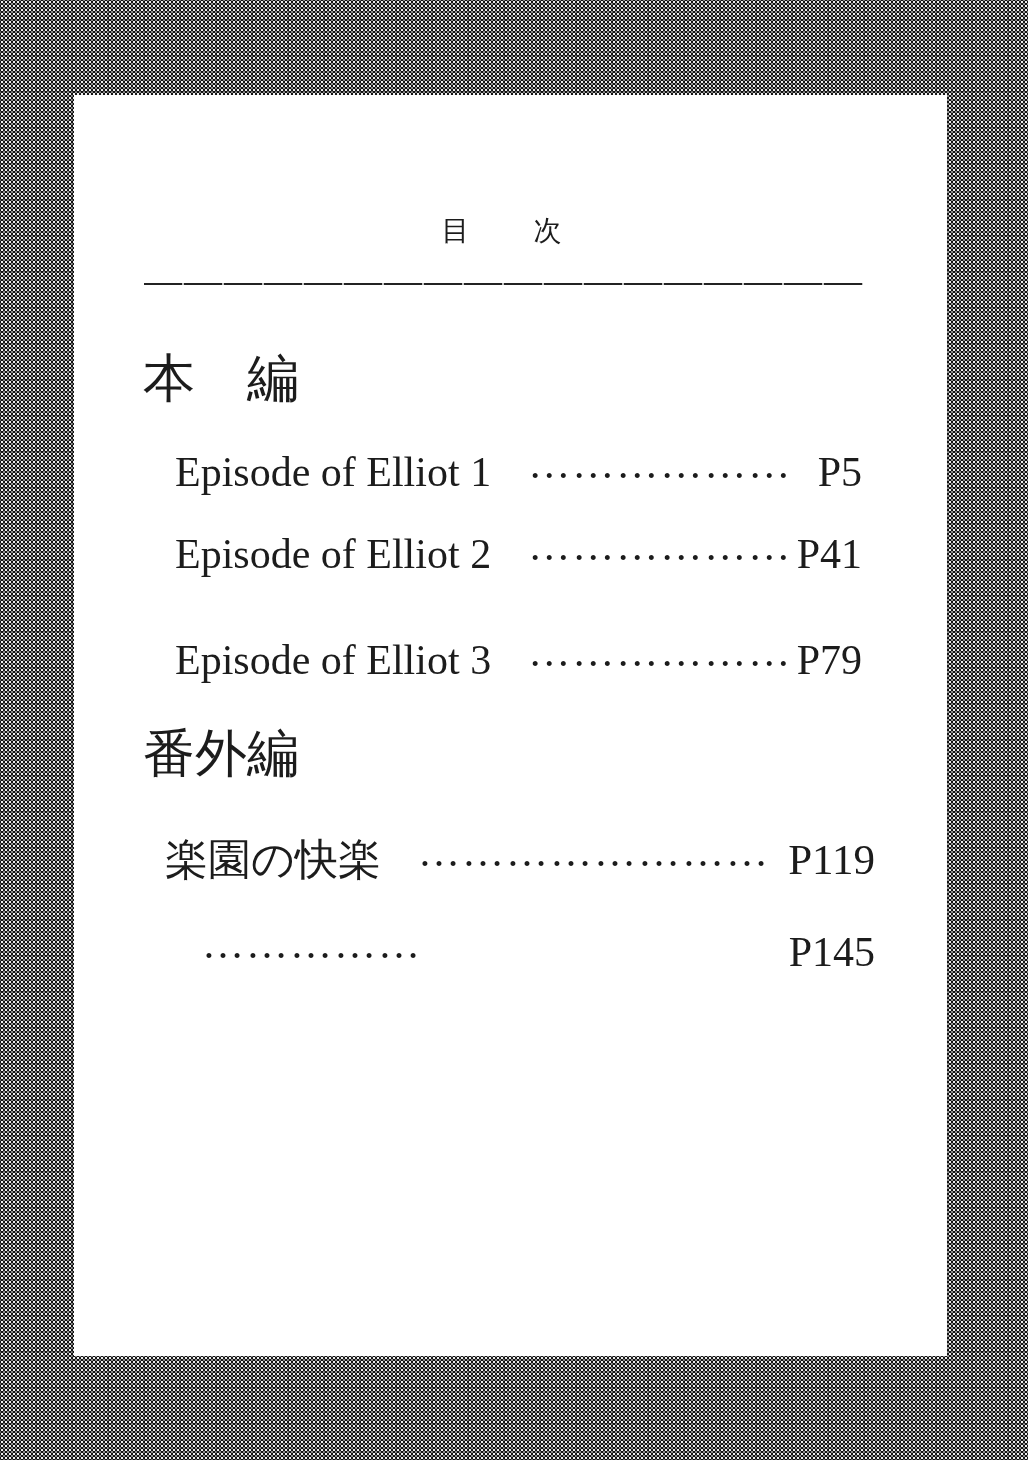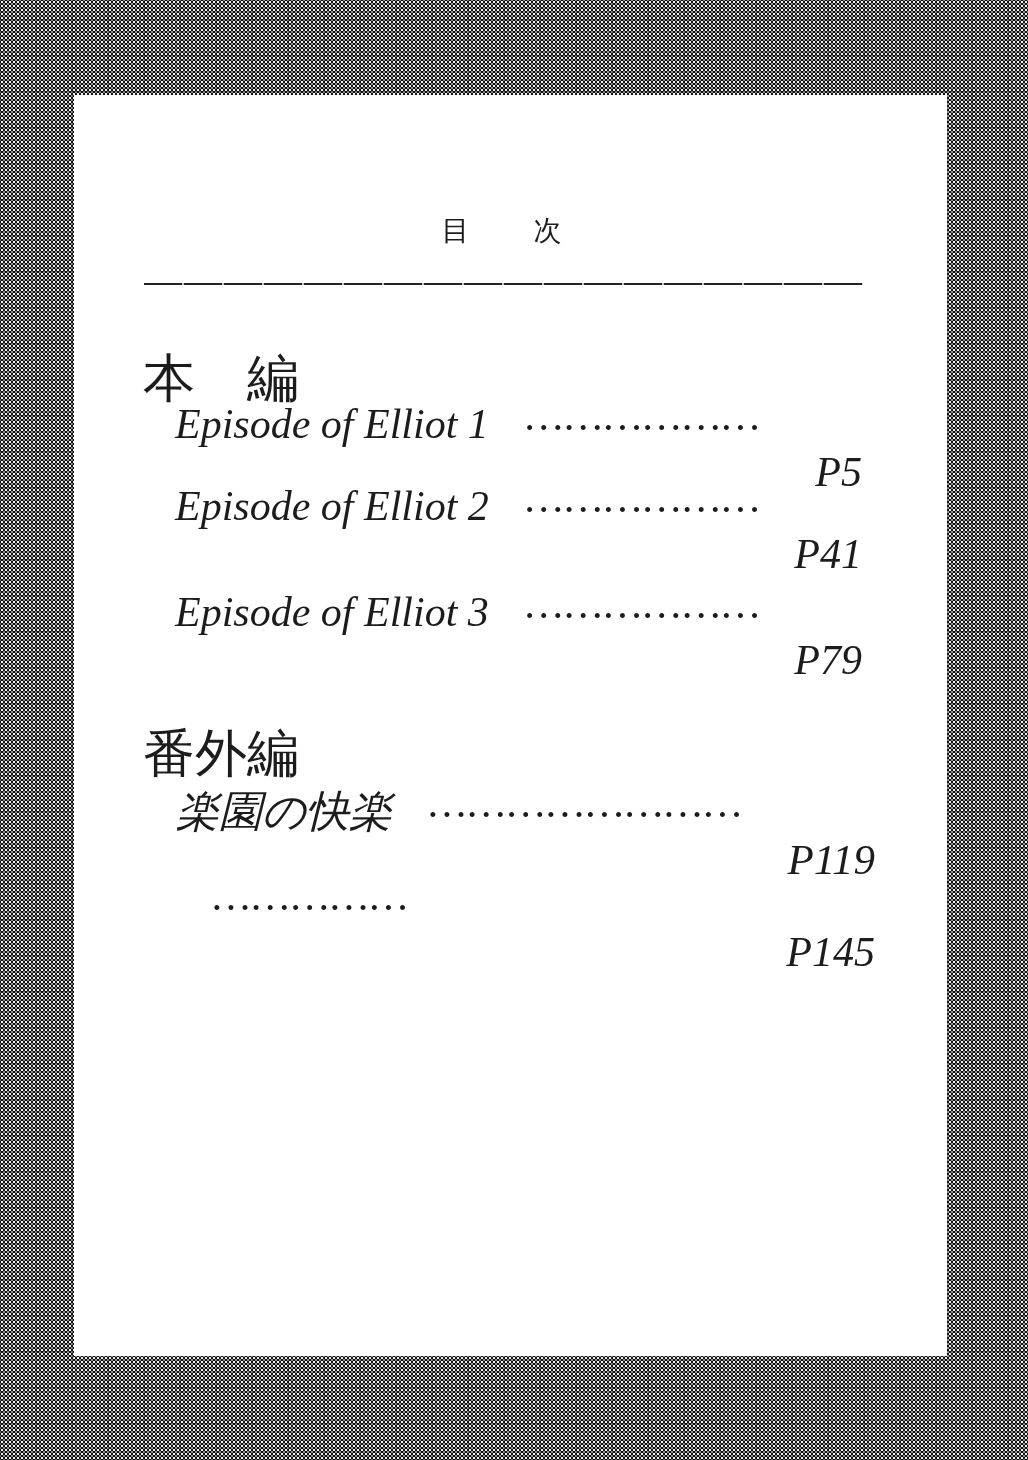--- a/index.html
+++ b/index.html
@@ -31,25 +31,25 @@
   }
   .divider{
     position:absolute;top:166px;left:70px;width:740px;
     font-size:38px;line-height:1;letter-spacing:2px;
     white-space:nowrap;overflow:hidden;color:#232323;
   }
   .section-heading{
     position:absolute;left:69px;font-size:52px;line-height:1;white-space:pre;
   }
   .toc-row{
-    position:absolute;display:flex;align-items:flex-start;
-    font-size:42px;line-height:1;white-space:nowrap;font-style:italic;
+    position:absolute;display:flex;align-items:flex-end;
+    font-size:42px;line-height:1;white-space:nowrap;
   }
   .toc-row.s1{left:101px;right:85px;}
-  .toc-row.s2{left:102px;right:72px;}
+  .toc-row.s2{left:91px;right:72px;}
   .toc-row .dots{
     margin-left:37px;letter-spacing:2px;
     position:relative;top:-8px;font-size:42px;
   }
   .toc-row .pnum{margin-left:auto;margin-top:48px;}
   .kanji-row{font-size:43px;}
 </style>
 </head>
 <body>
 

